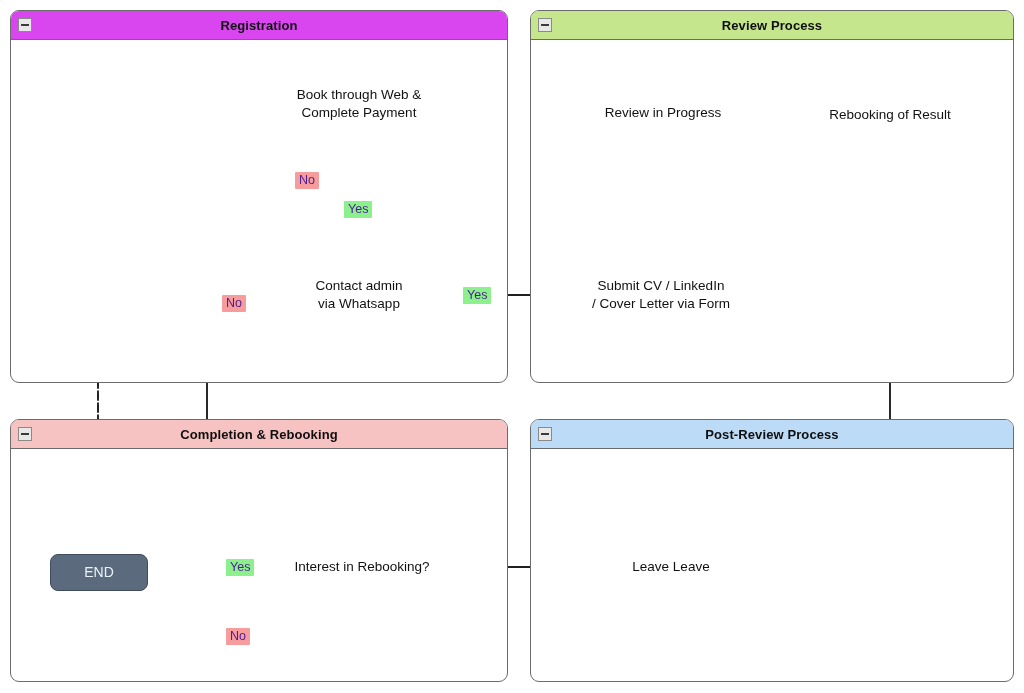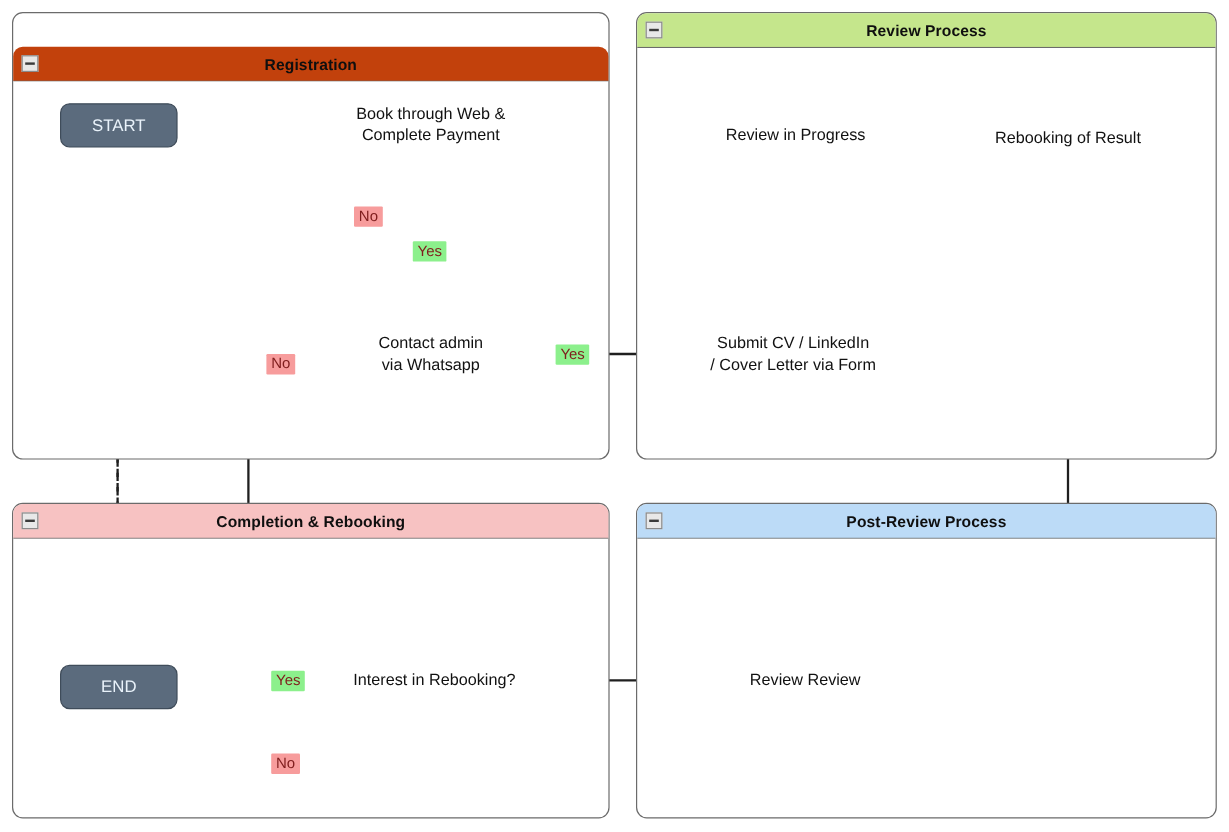--- a/index.html
+++ b/index.html
@@ -126,21 +126,21 @@
   }
   .terminator .node-label {
     color: #e9f2fa;
     font-size: 14px;
   }
 
   
   .edge-label {
     position: absolute;
     font-size: 12.5px;
-    color: #7f1d1d;
+    color: #4c1d95;
     padding: 1px 4px 2px 4px;
     border-radius: 1px;
     white-space: nowrap;
     line-height: 1.15;
     box-sizing: border-box;
   }
   .edge-label.yes { background: #8cf08c; }
   .edge-label.no  { background: #f79c9c; }
 </style>
 </head>
@@ -198,21 +198,21 @@
     <path class="edge-solid" d="M 890 159 L 890 515" marker-end="url(#arrow)"></path>
 
     <path class="edge-solid" d="M 795 567 L 760 567" marker-end="url(#arrow)"></path>
 
     <path class="edge-solid" d="M 580 567 L 452 567" marker-end="url(#arrow)"></path>
 
     <path class="edge-dashed" d="M 366 612 Q 366 634 356 636 L 108 636 Q 98 636 98 626 L 98 596" marker-end="url(#arrow)"></path>
   </svg>
 
   <div class="pool" style="left:10px; top:10px; width:498px; height:373px;">
-    <div class="pool-header" style="background:#c2410c;margin-top:28px;">
+    <div class="pool-header" style="background:#d946ef;">
       <span class="collapse-icon">
           <i></i>
         </span>
       <span class="pool-title">Registration</span>
     </div>
   </div>
 
   <div class="pool" style="left:530px; top:10px; width:484px; height:373px;padding-left:22px;">
     <div class="pool-header" style="background:#c5e68c;">
       <span class="collapse-icon">
@@ -233,23 +233,20 @@
 
   <div class="pool" style="left:530px; top:419px; width:484px; height:263px;text-align:center;">
     <div class="pool-header" style="background:#bcdbf7;">
       <span class="collapse-icon">
           <i></i>
         </span>
       <span class="pool-title">Post-Review Process</span>
     </div>
   </div>
 
-  <div class="terminator" style="left:50px; top:86px; width:98px; height:37px;">
-    <span class="node-label">START</span>
-  </div>
 
   <div class="node" style="left:248px; top:60px; width:222px; height:88px;">
     <span class="node-label">Book through Web &amp;
 Complete Payment</span>
   </div>
 
   <div class="node" style="left:250px; top:248px; width:218px; height:94px;">
     <span class="node-label">Contact admin
 via Whatsapp</span>
   </div>
@@ -269,21 +266,21 @@
 
   <div class="terminator" style="left:50px; top:554px; width:98px; height:37px;">
     <span class="node-label">END</span>
   </div>
 
   <div class="node" style="left:257px; top:523px; width:210px; height:88px;">
     <span class="node-label">Interest in Rebooking?</span>
   </div>
 
   <div class="node" style="left:577px; top:523px; width:188px; height:88px;">
-    <span class="node-label">Review Review</span>
+    <span class="node-label">Leave Leave</span>
   </div>
 
 
   <span class="edge-label no" style="left:295px; top:172px;">No</span>
 
   <span class="edge-label yes" style="left:344px; top:201px;">Yes</span>
 
   <span class="edge-label no" style="left:222px; top:295px;">No</span>
 
   <span class="edge-label yes" style="left:463px; top:287px;">Yes</span>

